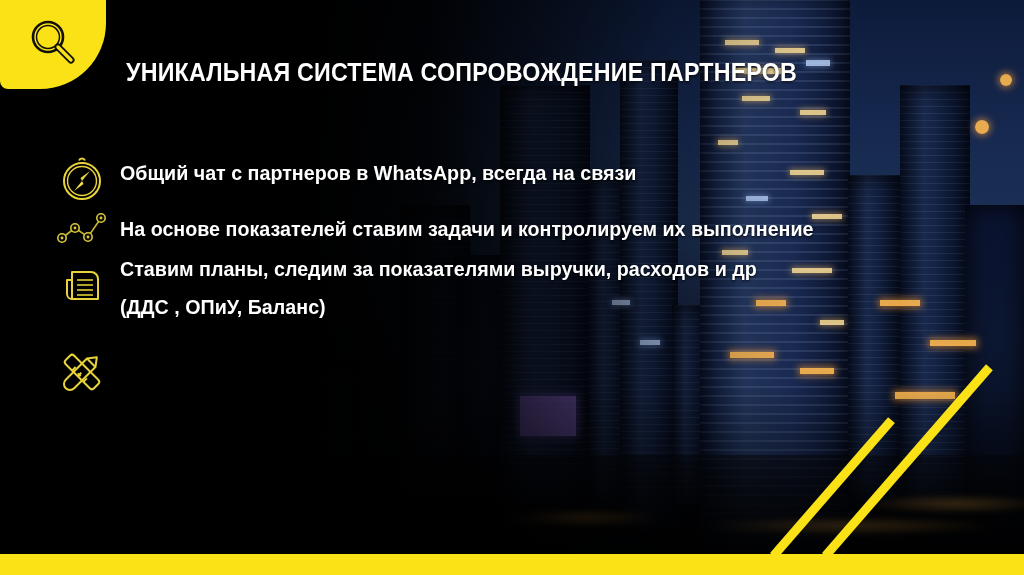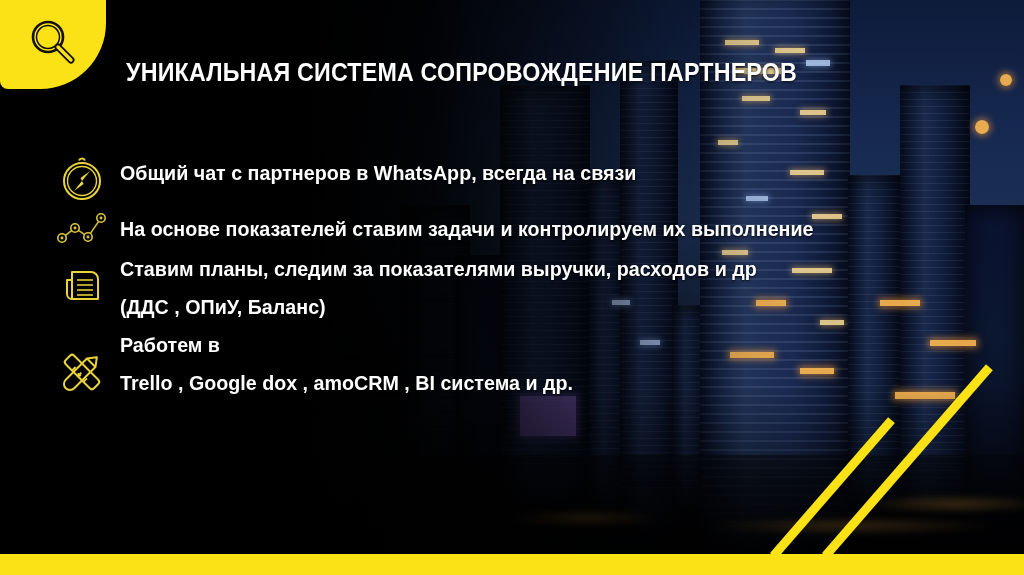--- a/index.html
+++ b/index.html
@@ -308,23 +308,19 @@
             </g>
             <g transform="rotate(-45 26 26)">
               <rect x="20" y="6" width="12" height="40" rx="3"></rect>
               <line x1="20" y1="18" x2="25" y2="18"></line>
               <line x1="20" y1="26" x2="25" y2="26"></line>
               <line x1="20" y1="34" x2="25" y2="34"></line>
             </g>
           </g>
         </svg>
       </div>
-      <div class="text-cell">
-        <div class="line">Работем в</div>
-        <div class="line reg">Trello , Google dox , amoCRM , BI система и др.</div>
-      </div>
     </div>
   </div>
 
   <div class="diag diag1"></div>
   <div class="diag diag2"></div>
   <div class="bottom-bar"></div>
 </div>
 
 </body></html>

